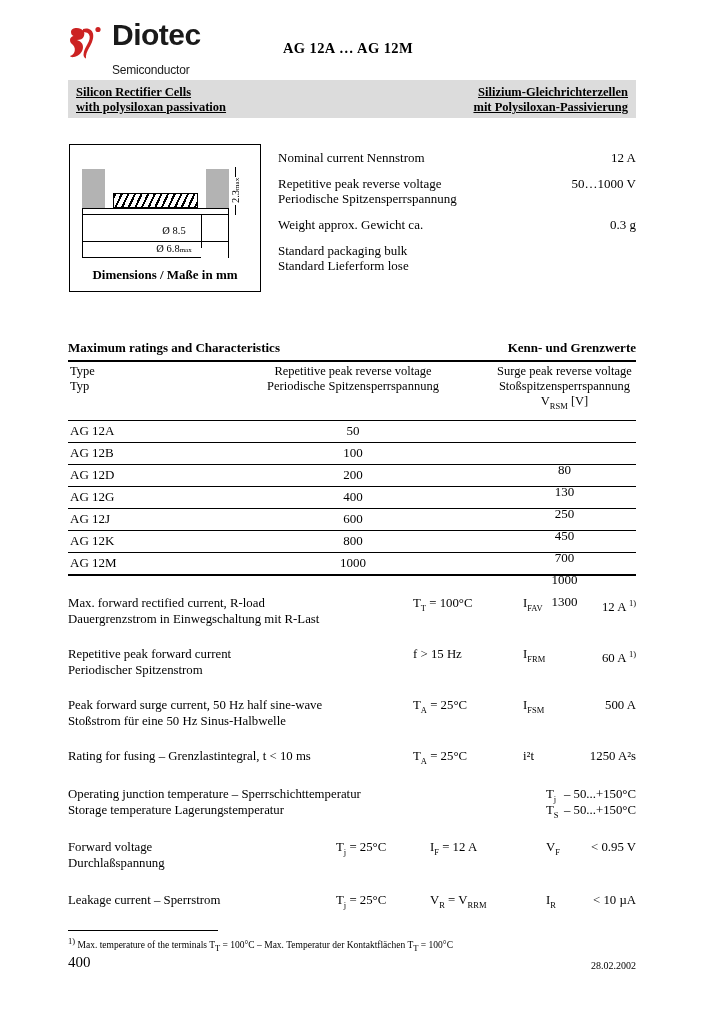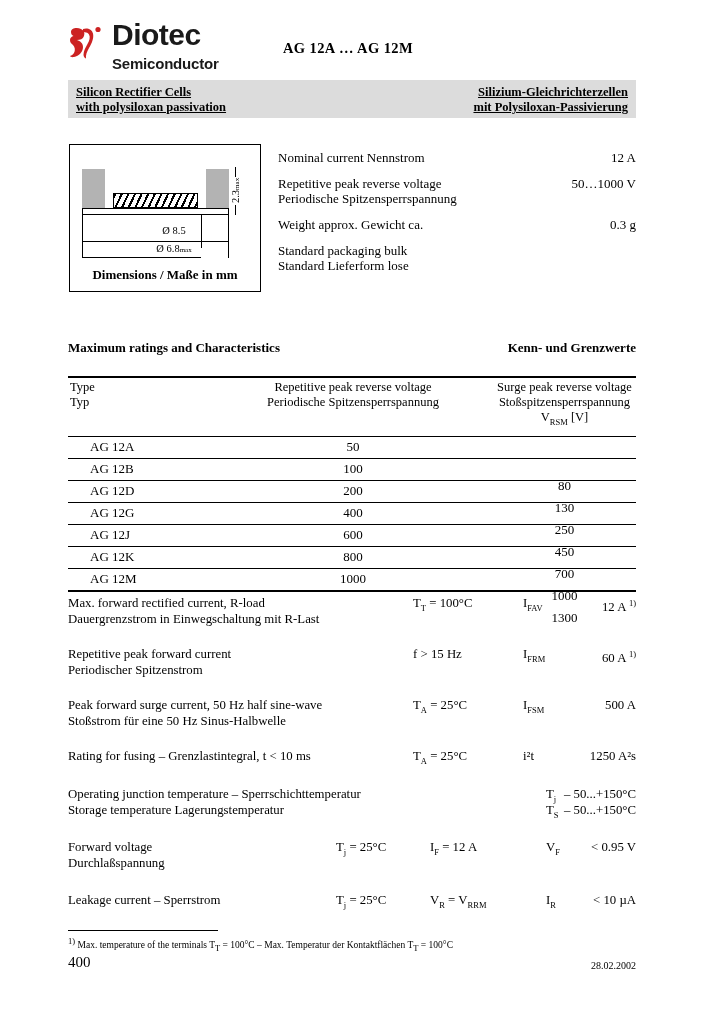--- a/index.html
+++ b/index.html
@@ -46,26 +46,26 @@
   .logo-name {
     font-family: "Liberation Sans", sans-serif;
     font-weight: bold;
     font-size: 30px;
     letter-spacing: -0.5px;
     line-height: 30px;
     color: #1a1a1a;
   }
   .logo-sub {
     font-family: "Liberation Sans", sans-serif;
-    font-weight: bold;
-    font-size: 15px;
+    font-weight: normal;
+    font-size: 12px;
     letter-spacing: -0.2px;
     line-height: 14px;
     color: #1a1a1a;
-    margin-top: 7px;
+    margin-top: 13px;
   }
 
   
   .part-title {
     position: absolute;
     left: 283px;
     top: 40px;
     font-family: "Liberation Serif", serif;
     font-weight: bold;
     font-size: 14.5px;
@@ -218,42 +218,42 @@
     position: absolute;
     left: 68px;
     top: 340px;
     width: 568px;
   }
   .rat-title {
     position: relative;
     font-weight: bold;
     font-size: 13px;
     height: 18px;
-    padding-bottom: 18px;
+    padding-bottom: 2px;
   }
   .rat-title .rt-right { position: absolute; right: 0; top: 0; }
   .rule-thick { height: 1.6px; background: #000; width: 100%; }
   .rule-thin  { height: 1.0px; background: #000; width: 100%; }
 
   .rat-head {
     position: relative;
     height: 58px;
     font-size: 12.5px;
     line-height: 15px;
   }
   .rh-type { position: absolute; left: 2px; top: 2px; }
   .rh-c2 { position: absolute; left: 150px; width: 270px; text-align: center; top: 2px; }
   .rh-c3 { position: absolute; left: 425px; width: 143px; text-align: center; top: 2px; }
 
   .rat-row {
     position: relative;
     height: 21px;
     font-size: 13px;
   }
-  .rc1 { position: absolute; left: 2px;   top: 2px; margin-left: 20px; }
+  .rc1 { position: absolute; left: 2px;   top: 2px; }
   .rc2 { position: absolute; left: 150px; width: 270px; text-align: center; top: 2px; }
   .rc3 { position: absolute; left: 425px; width: 143px; text-align: center; top: 2px; margin-top: 39px; }
 
   
   .chars {
     position: absolute;
     left: 68px;
     top: 596px;
     width: 568px;
     font-size: 12.8px;

